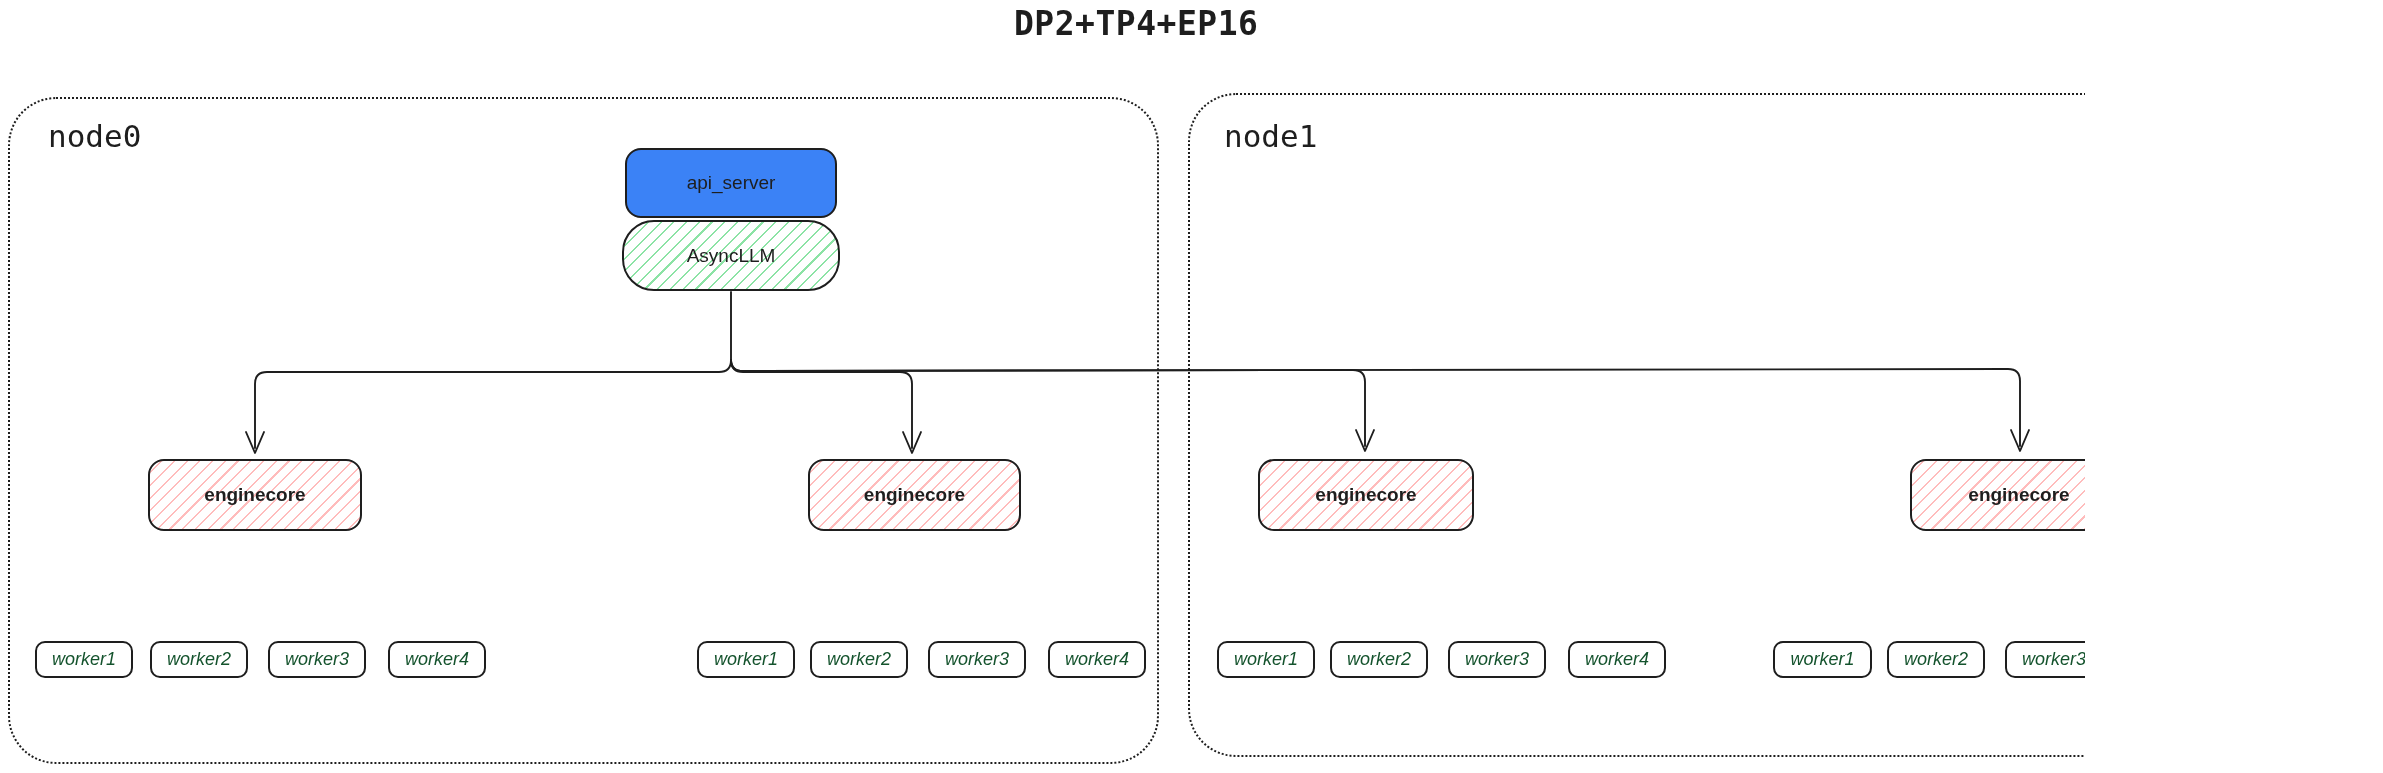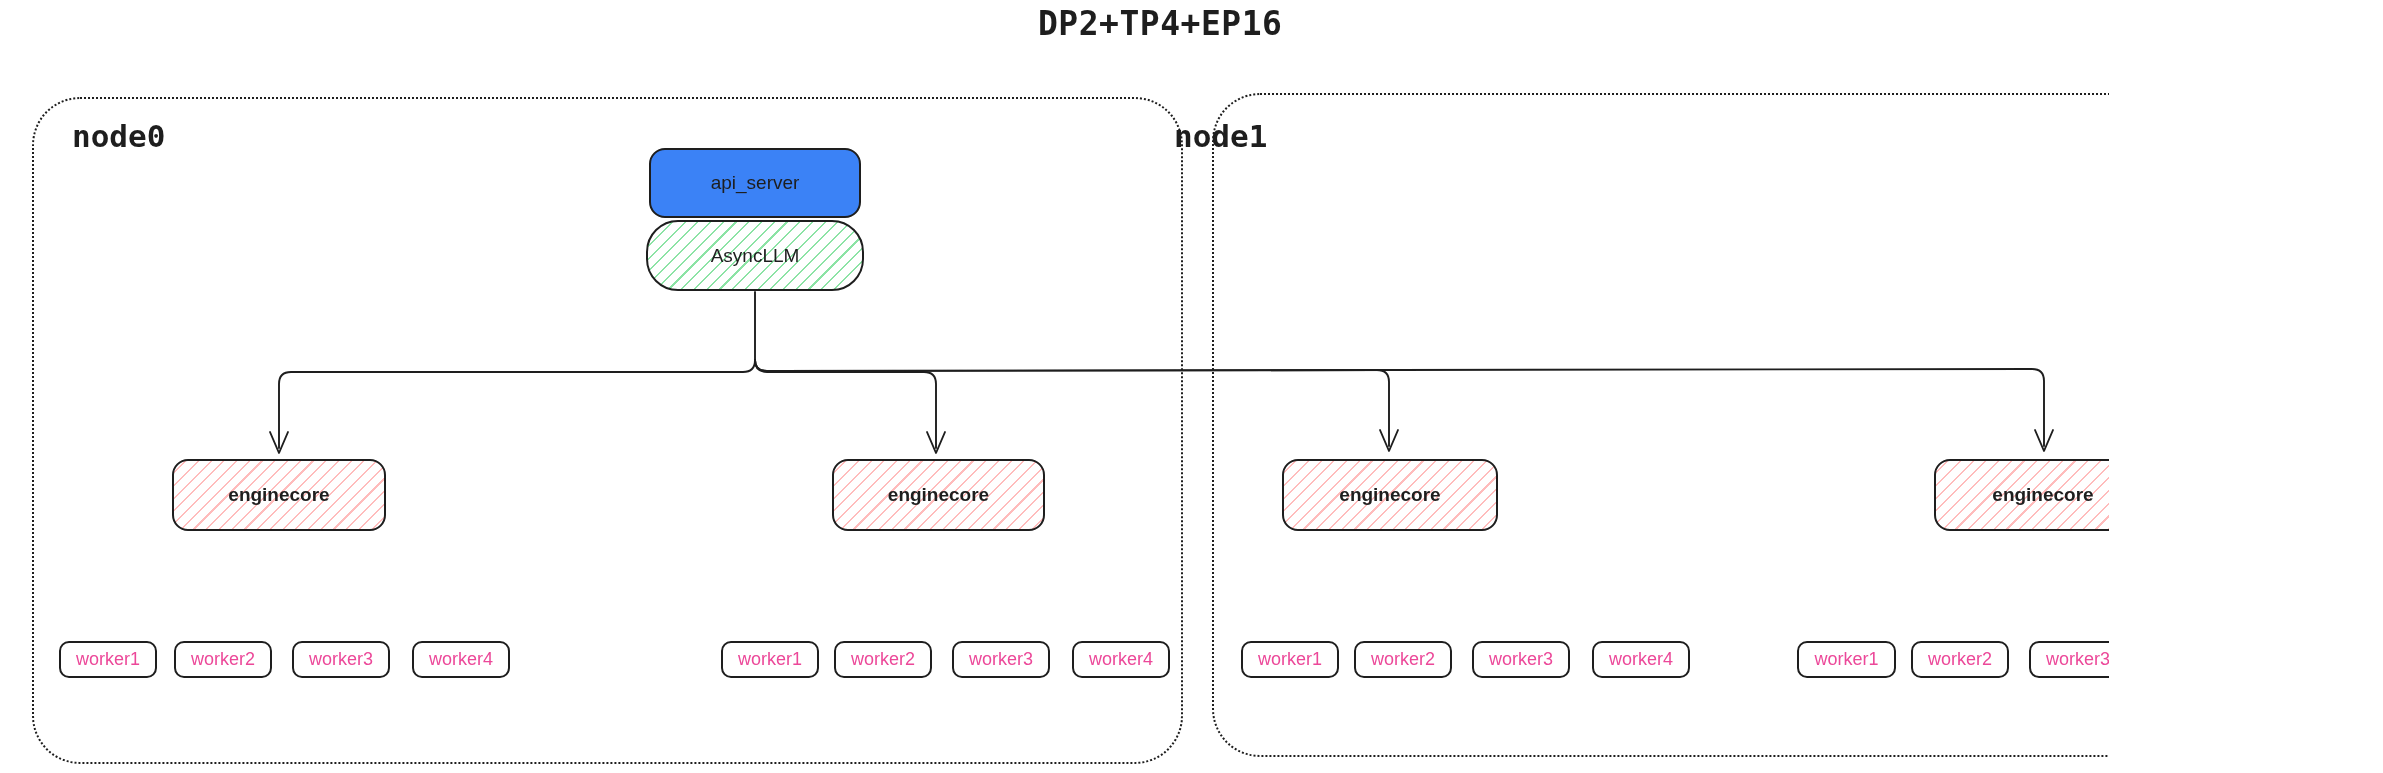--- a/index.html
+++ b/index.html
@@ -8,21 +8,20 @@
     background: #ffffff;
   }
   .canvas {
     position: relative;
     width: 2085px;
     height: 773px;
     background: #ffffff;
     font-family: "Liberation Sans", sans-serif;
     color: #1e1e1e;
     overflow: hidden;
-    margin-left: 24px;
   }
   .diagram-title {
     position: absolute;
     left: 1014px;
     top: 4px;
     font-family: "DejaVu Sans Mono", monospace;
     font-size: 33px;
     font-weight: bold;
     letter-spacing: 0.5px;
     color: #1e1e1e;
@@ -31,21 +30,21 @@
   .node-box {
     position: absolute;
     border: 2.5px dotted #1e1e1e;
     border-radius: 48px;
     background: transparent;
   }
   .node-label {
     position: absolute;
     font-family: "DejaVu Sans Mono", monospace;
     font-size: 31px;
-    font-weight: bold;
+    font-weight: normal;
     color: #1e1e1e;
     white-space: nowrap;
   }
   .box {
     position: absolute;
     border: 2.5px solid #1e1e1e;
     border-radius: 16px;
     background: #3b82f6;
     display: flex;
     align-items: center;
@@ -74,23 +73,24 @@
   .worker {
     position: absolute;
     height: 37px;
     border: 2px solid #1e1e1e;
     border-radius: 10px;
     background: #ffffff;
     display: flex;
     align-items: center;
     justify-content: center;
     font-size: 18px;
-    color: #ec4899;
+    color: #14532d;
     box-sizing: border-box;
     white-space: nowrap;
+    font-style: italic;
   }
   .arrow-layer {
     position: absolute;
     left: 0;
     top: 0;
     width: 2383px;
     height: 773px;
     pointer-events: none;
   }
 </style>
@@ -98,21 +98,21 @@
 <body>
 
 <div class="canvas">
 
   <div class="diagram-title">DP2+TP4+EP16</div>
 
   <div class="node-box" style="left:8px; top:97px; width:1147px; height:663px;"></div>
   <div class="node-label" style="left:48px; top:118px;">node0</div>
 
   <div class="node-box" style="left:1188px; top:93px; width:1182px; height:660px;"></div>
-  <div class="node-label" style="left:1150px; top:118px;">node1</div>
+  <div class="node-label" style="left:1224px; top:118px;">node1</div>
 
   <svg class="arrow-layer" viewBox="0 0 2383 773" xmlns="http://www.w3.org/2000/svg">
     <g stroke="#1e1e1e" stroke-width="1.9" fill="none" stroke-linecap="round" stroke-linejoin="round">
 
       <path d="M731,292 L731,360"></path>
 
       <path d="M731,360 Q731,372 719,372 L267,372 Q255,372 255,384 L255,448"></path>
 
       <path d="M731,360 Q731,372 743,372 L900,372 Q912,372 912,384 L912,448"></path>
 

